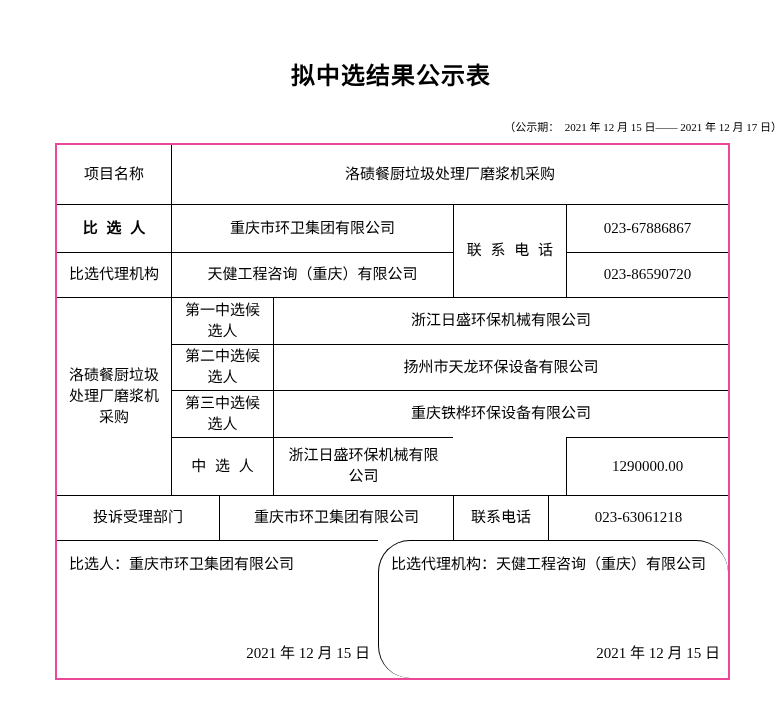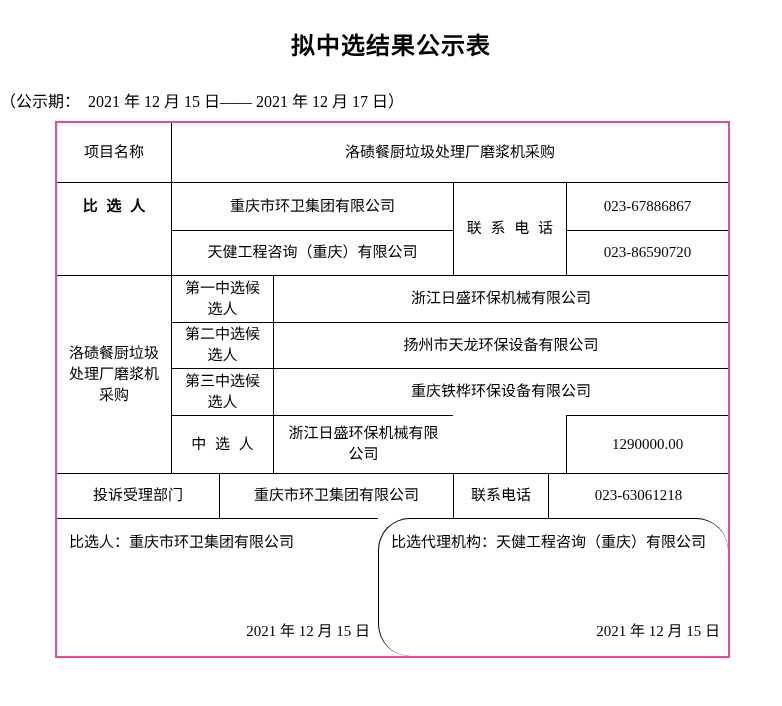--- a/index.html
+++ b/index.html
@@ -3,36 +3,36 @@
 <meta charset="utf-8">
 <style>
   html, body { margin: 0; padding: 0; }
   body {
     width: 782px; height: 706px;
     background: #ffffff;
     color: #000000;
     font-family: "Liberation Serif", "DejaVu Serif", serif;
     overflow: hidden;
   }
-  .page { position: relative; width: 782px; height: 629px; }
+  .page { position: relative; width: 782px; height: 629px; margin-top: 30px; }
 
   .doc-title {
     margin: 0;
     padding-top: 33px;
     text-align: center;
     font-size: 24px;
     font-weight: bold;
     letter-spacing: 1px;
     line-height: 1.15;
   }
   .doc-subtitle {
     margin: 0;
     padding-top: 27px;
-    text-align: left;
-    font-size: 16px;
+    text-align: right;
+    font-size: 11px;
     white-space: pre;
   }
 
   .doc-table {
     margin: 9px 0 0 55px;
     display: grid;
     grid-template-columns: 114px 48px 54px 105px 75px 95px 18px 162px;
     grid-template-rows: 59px 48px 45px 47px 46px 47px 58px 45px 138px;
     width: 671px;
     border: 2px solid #ec4899;
@@ -76,20 +76,21 @@
   <div class="doc-table">
 
     <div class="cell no-l no-t" style="grid-column:1/2;grid-row:1/2;">项目名称</div>
     <div class="cell no-t" style="grid-column:2/9;grid-row:1/2;">洛碛餐厨垃圾处理厂磨浆机采购</div>
 
     <div class="cell no-l wide-sp" style="grid-column:1/2;grid-row:2/3;font-weight:bold;">比 选 人</div>
     <div class="cell" style="grid-column:2/6;grid-row:2/3;">重庆市环卫集团有限公司</div>
     <div class="cell wide-sp" style="grid-column:6/8;grid-row:2/4;">联 系 电 话</div>
     <div class="cell num" style="grid-column:8/9;grid-row:2/3;">023-67886867</div>
 
+    <div class="cell no-l" style="grid-column:1/2;grid-row:3/4;">比选代理机构</div>
     <div class="cell" style="grid-column:2/6;grid-row:3/4;text-align:center;">天健工程咨询（重庆）有限公司</div>
     <div class="cell num" style="grid-column:8/9;grid-row:3/4;">023-86590720</div>
 
     <div class="cell no-l" style="grid-column:1/2;grid-row:4/8;">洛碛餐厨垃圾处理厂磨浆机采购</div>
 
     <div class="cell" style="grid-column:2/4;grid-row:4/5;">第一中选候选人</div>
     <div class="cell" style="grid-column:4/9;grid-row:4/5;">浙江日盛环保机械有限公司</div>
 
     <div class="cell" style="grid-column:2/4;grid-row:5/6;">第二中选候选人</div>
     <div class="cell" style="grid-column:4/9;grid-row:5/6;">扬州市天龙环保设备有限公司</div>

